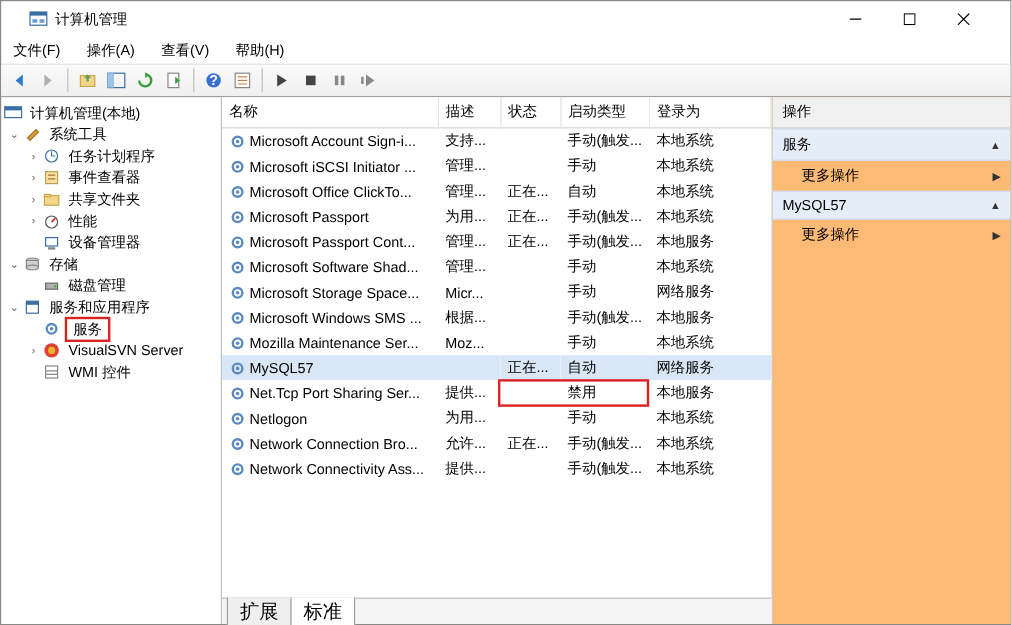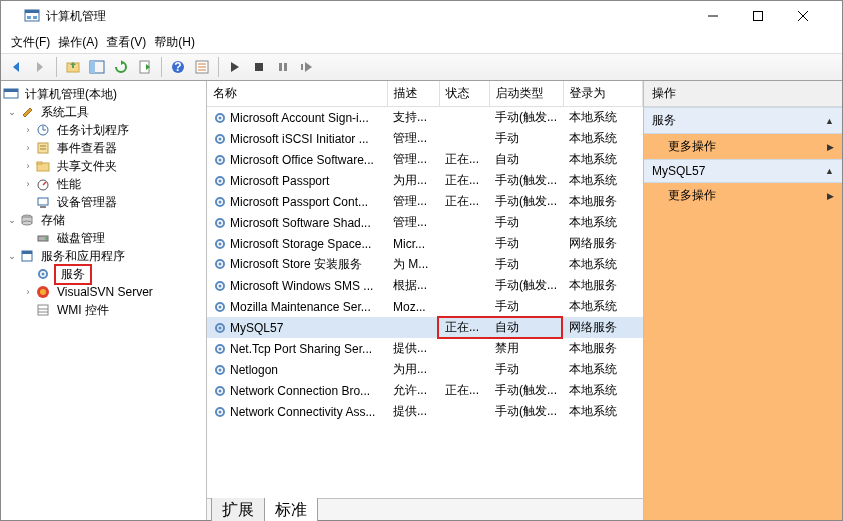--- a/index.html
+++ b/index.html
@@ -4,27 +4,27 @@
 <style>
 *{box-sizing:border-box;margin:0;padding:0;font-family:"Microsoft YaHei","Segoe UI",sans-serif;font-size:12px;color:#000;}
 body{background:#fff;overflow:hidden}
 .window{width:843px;height:521px;border:1px solid #888;background:#fff;display:flex;flex-direction:column}
 .titlebar{height:30px;display:flex;align-items:center;padding:0 17px}
 .titlebar .icon{width:16px;height:16px;margin:0 6px}
 .titlebar .title{flex:1}
 .winbtns{display:flex;height:100%}
 .winbtn{width:45px;display:flex;align-items:center;justify-content:center}
 .winbtn svg{pointer-events:none}
-.menubar{height:22px;display:flex;align-items:center;padding:0 6px;}
+.menubar{height:22px;display:flex;align-items:center;padding:0 6px;gap:14px}
 .menubar span{padding:2px 4px}
 .toolbar{height:28px;border-top:1px solid #e0e0e0;border-bottom:1px solid #a0a0a0;display:flex;align-items:center;padding:0 4px;gap:2px;background:linear-gradient(#fafafa,#f0f0f0)}
 .tbtn{width:22px;height:22px;display:flex;align-items:center;justify-content:center;border:1px solid transparent}
 .tsep{width:1px;height:20px;background:#c0c0c0;margin:0 3px}
 .body{flex:1;display:flex;min-height:0}
-.tree{width:206px;border-right:1px solid #c0c0c0;padding:4px 0;overflow:auto}
+.tree{width:184px;border-right:1px solid #c0c0c0;padding:4px 0;overflow:auto}
 .tnode{display:flex;align-items:center;height:18px;white-space:nowrap}
 .tnode .sp{display:inline-block}
 .tnode .tw{width:14px;height:14px;display:flex;align-items:center;justify-content:center;color:#666;font-size:9px}
 .tnode .ic{width:16px;height:16px;margin-right:3px;display:inline-flex;align-items:center;justify-content:center}
 .tnode .lbl{padding:1px 3px}
 .tnode.sel .lbl{background:#fff;border:2px solid #d22;padding:0 5px}
 .mid{flex:1;display:flex;flex-direction:column;border-right:1px solid #c0c0c0;min-width:0}
 .listwrap{flex:1;overflow:auto;min-height:0;position:relative}
 table{border-collapse:collapse;width:100%}
 th{background:#fff;border-right:1px solid #e0e0e0;border-bottom:1px solid #e0e0e0;text-align:left;font-weight:normal;padding:4px 6px;position:sticky;top:0}
@@ -342,21 +342,21 @@
                     </svg></span><span>Microsoft iSCSI Initiator ...</span></td>
                 <td>管理...</td>
                 <td></td>
                 <td>手动</td>
                 <td>本地系统</td>
               </tr>
               <tr class="row">
                 <td><span class="gear"><svg width="14" height="14">
                       <circle cx="7" cy="7" r="4" fill="none" stroke="#5a8ac0" stroke-width="2"></circle>
                       <circle cx="7" cy="7" r="1.5" fill="#5a8ac0"></circle>
-                    </svg></span><span>Microsoft Office Software...</span></td>
+                    </svg></span><span>Microsoft Office ClickTo...</span></td>
                 <td>管理...</td>
                 <td>正在...</td>
                 <td>自动</td>
                 <td>本地系统</td>
               </tr>
               <tr class="row">
                 <td><span class="gear"><svg width="14" height="14">
                       <circle cx="7" cy="7" r="4" fill="none" stroke="#5a8ac0" stroke-width="2"></circle>
                       <circle cx="7" cy="7" r="1.5" fill="#5a8ac0"></circle>
                     </svg></span><span>Microsoft Passport</span></td>
@@ -392,30 +392,20 @@
                     </svg></span><span>Microsoft Storage Space...</span></td>
                 <td>Micr...</td>
                 <td></td>
                 <td>手动</td>
                 <td>网络服务</td>
               </tr>
               <tr class="row">
                 <td><span class="gear"><svg width="14" height="14">
                       <circle cx="7" cy="7" r="4" fill="none" stroke="#5a8ac0" stroke-width="2"></circle>
                       <circle cx="7" cy="7" r="1.5" fill="#5a8ac0"></circle>
-                    </svg></span><span>Microsoft Store 安装服务</span></td>
-                <td>为 M...</td>
-                <td></td>
-                <td>手动</td>
-                <td>本地系统</td>
-              </tr>
-              <tr class="row">
-                <td><span class="gear"><svg width="14" height="14">
-                      <circle cx="7" cy="7" r="4" fill="none" stroke="#5a8ac0" stroke-width="2"></circle>
-                      <circle cx="7" cy="7" r="1.5" fill="#5a8ac0"></circle>
                     </svg></span><span>Microsoft Windows SMS ...</span></td>
                 <td>根据...</td>
                 <td></td>
                 <td>手动(触发...</td>
                 <td>本地服务</td>
               </tr>
               <tr class="row">
                 <td><span class="gear"><svg width="14" height="14">
                       <circle cx="7" cy="7" r="4" fill="none" stroke="#5a8ac0" stroke-width="2"></circle>
                       <circle cx="7" cy="7" r="1.5" fill="#5a8ac0"></circle>

